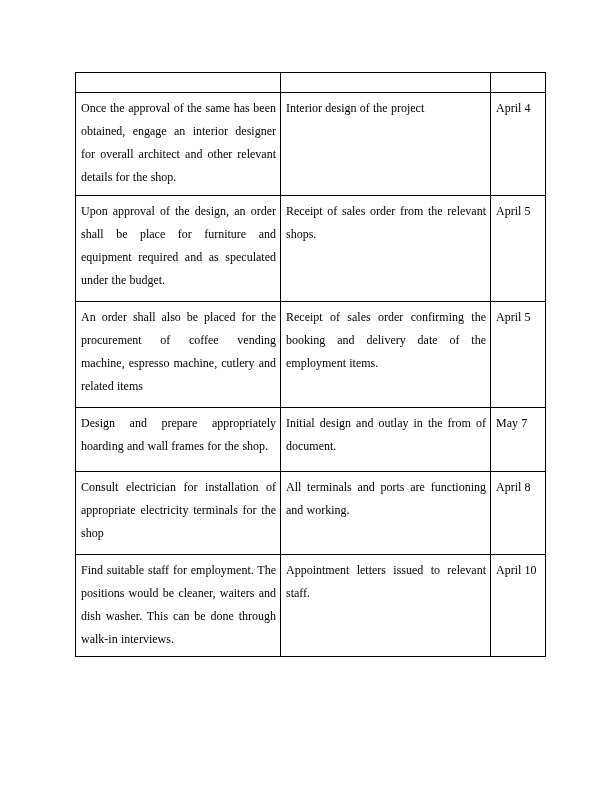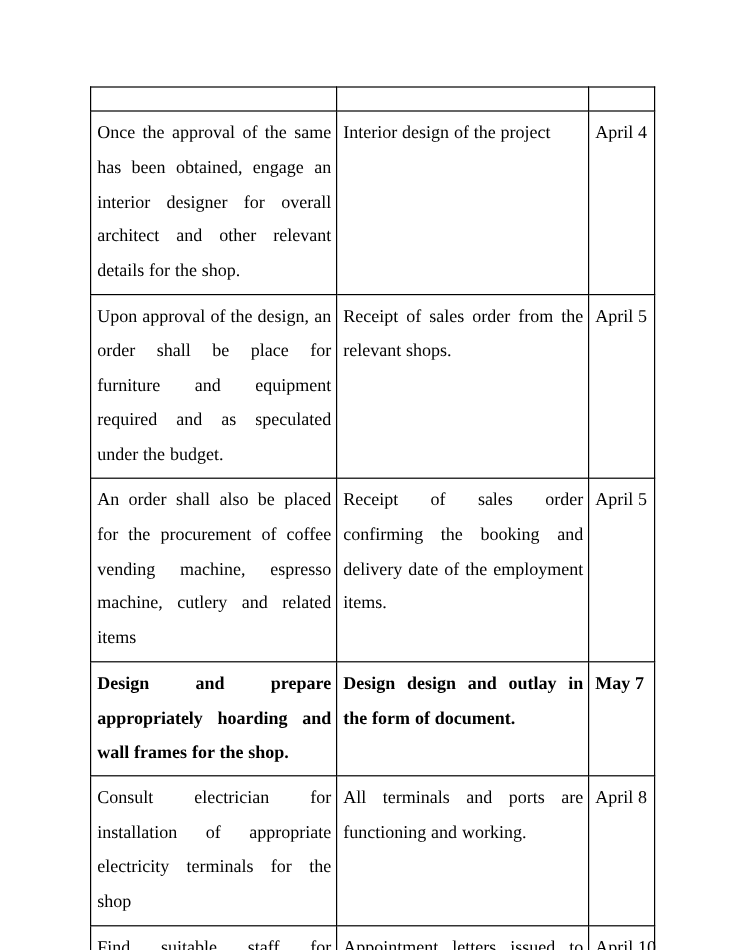--- a/index.html
+++ b/index.html
@@ -32,21 +32,21 @@
     top: 72px;
     width: 470px;
     border-collapse: collapse;
     table-layout: fixed;
   }
 
   .schedule-table td {
     border: 1px solid #000000;
     vertical-align: top;
     padding: 4px 4px 4px 5px;
-    font-size: 15px;
+    font-size: 12px;
     line-height: 1.92;
     text-align: justify;
     text-justify: inter-word;
     word-spacing: 0.02em;
     hyphens: none;
   }
 
   
   col.col-task   { width: 205px; }
   col.col-output { width: 210px; }
@@ -60,21 +60,21 @@
 
   td.cell-date {
     text-align: left;
     white-space: nowrap;
   }
 
   
   tr.row-0 td { height: 94px; }
   tr.row-1 td { height: 97px; margin-left: 43px; }
   tr.row-2 td { height: 97px; }
-  tr.row-3 td { height: 55px; font-weight: bold; }
+  tr.row-3 td { height: 55px; }
   tr.row-4 td { height: 74px; }
   tr.row-5 td { height: 93px; }
   tr.row-6 td { height: 60px; }
 
   
   .cell-text {
     display: block;
     text-align: justify;
     text-align-last: left;
   }
@@ -126,21 +126,21 @@
             <span class="cell-text">Receipt of sales order confirming the booking and delivery date of the employment items.</span>
           </td>
         <td class="cell-date">April 5</td>
       </tr>
 
       <tr class="row-3">
         <td class="cell-task">
             <span class="cell-text">Design and prepare appropriately hoarding and wall frames for the shop.</span>
           </td>
         <td class="cell-output">
-            <span class="cell-text">Design design and outlay in the form of document.</span>
+            <span class="cell-text">Initial design and outlay in the from of document.</span>
           </td>
         <td class="cell-date">May 7</td>
       </tr>
 
       <tr class="row-4">
         <td class="cell-task">
             <span class="cell-text">Consult electrician for installation of appropriate electricity terminals for the shop</span>
           </td>
         <td class="cell-output">
             <span class="cell-text">All terminals and ports are functioning and working.</span>

